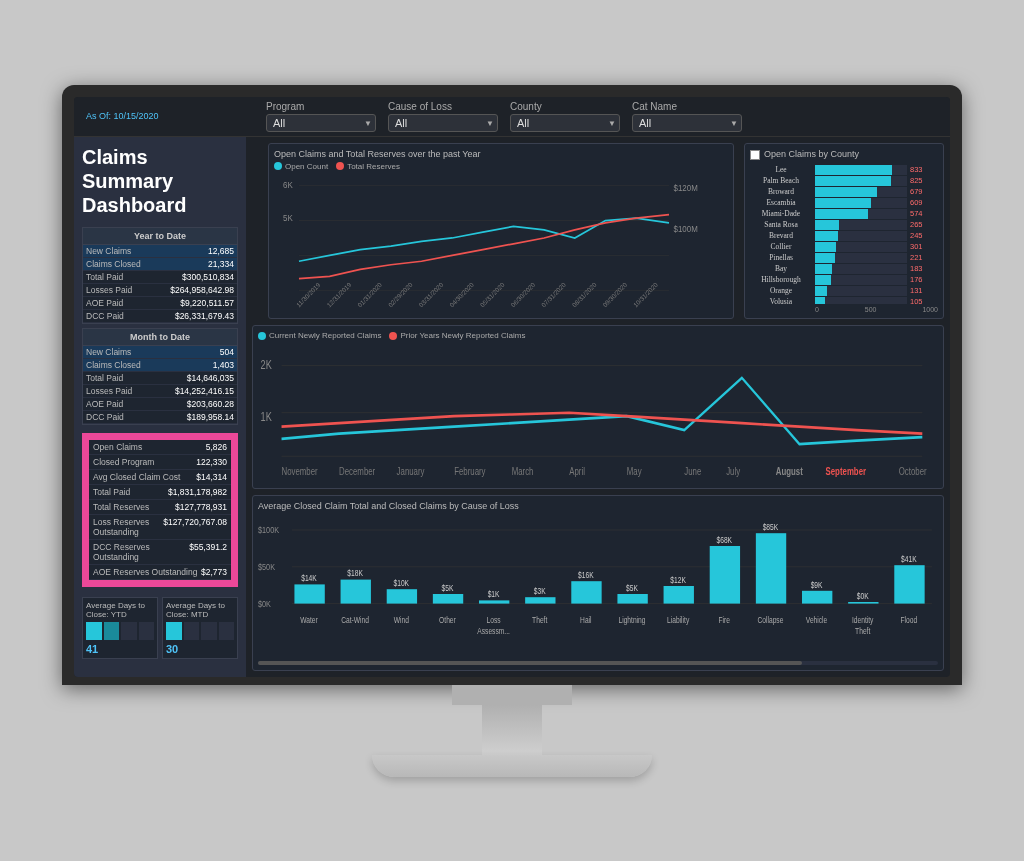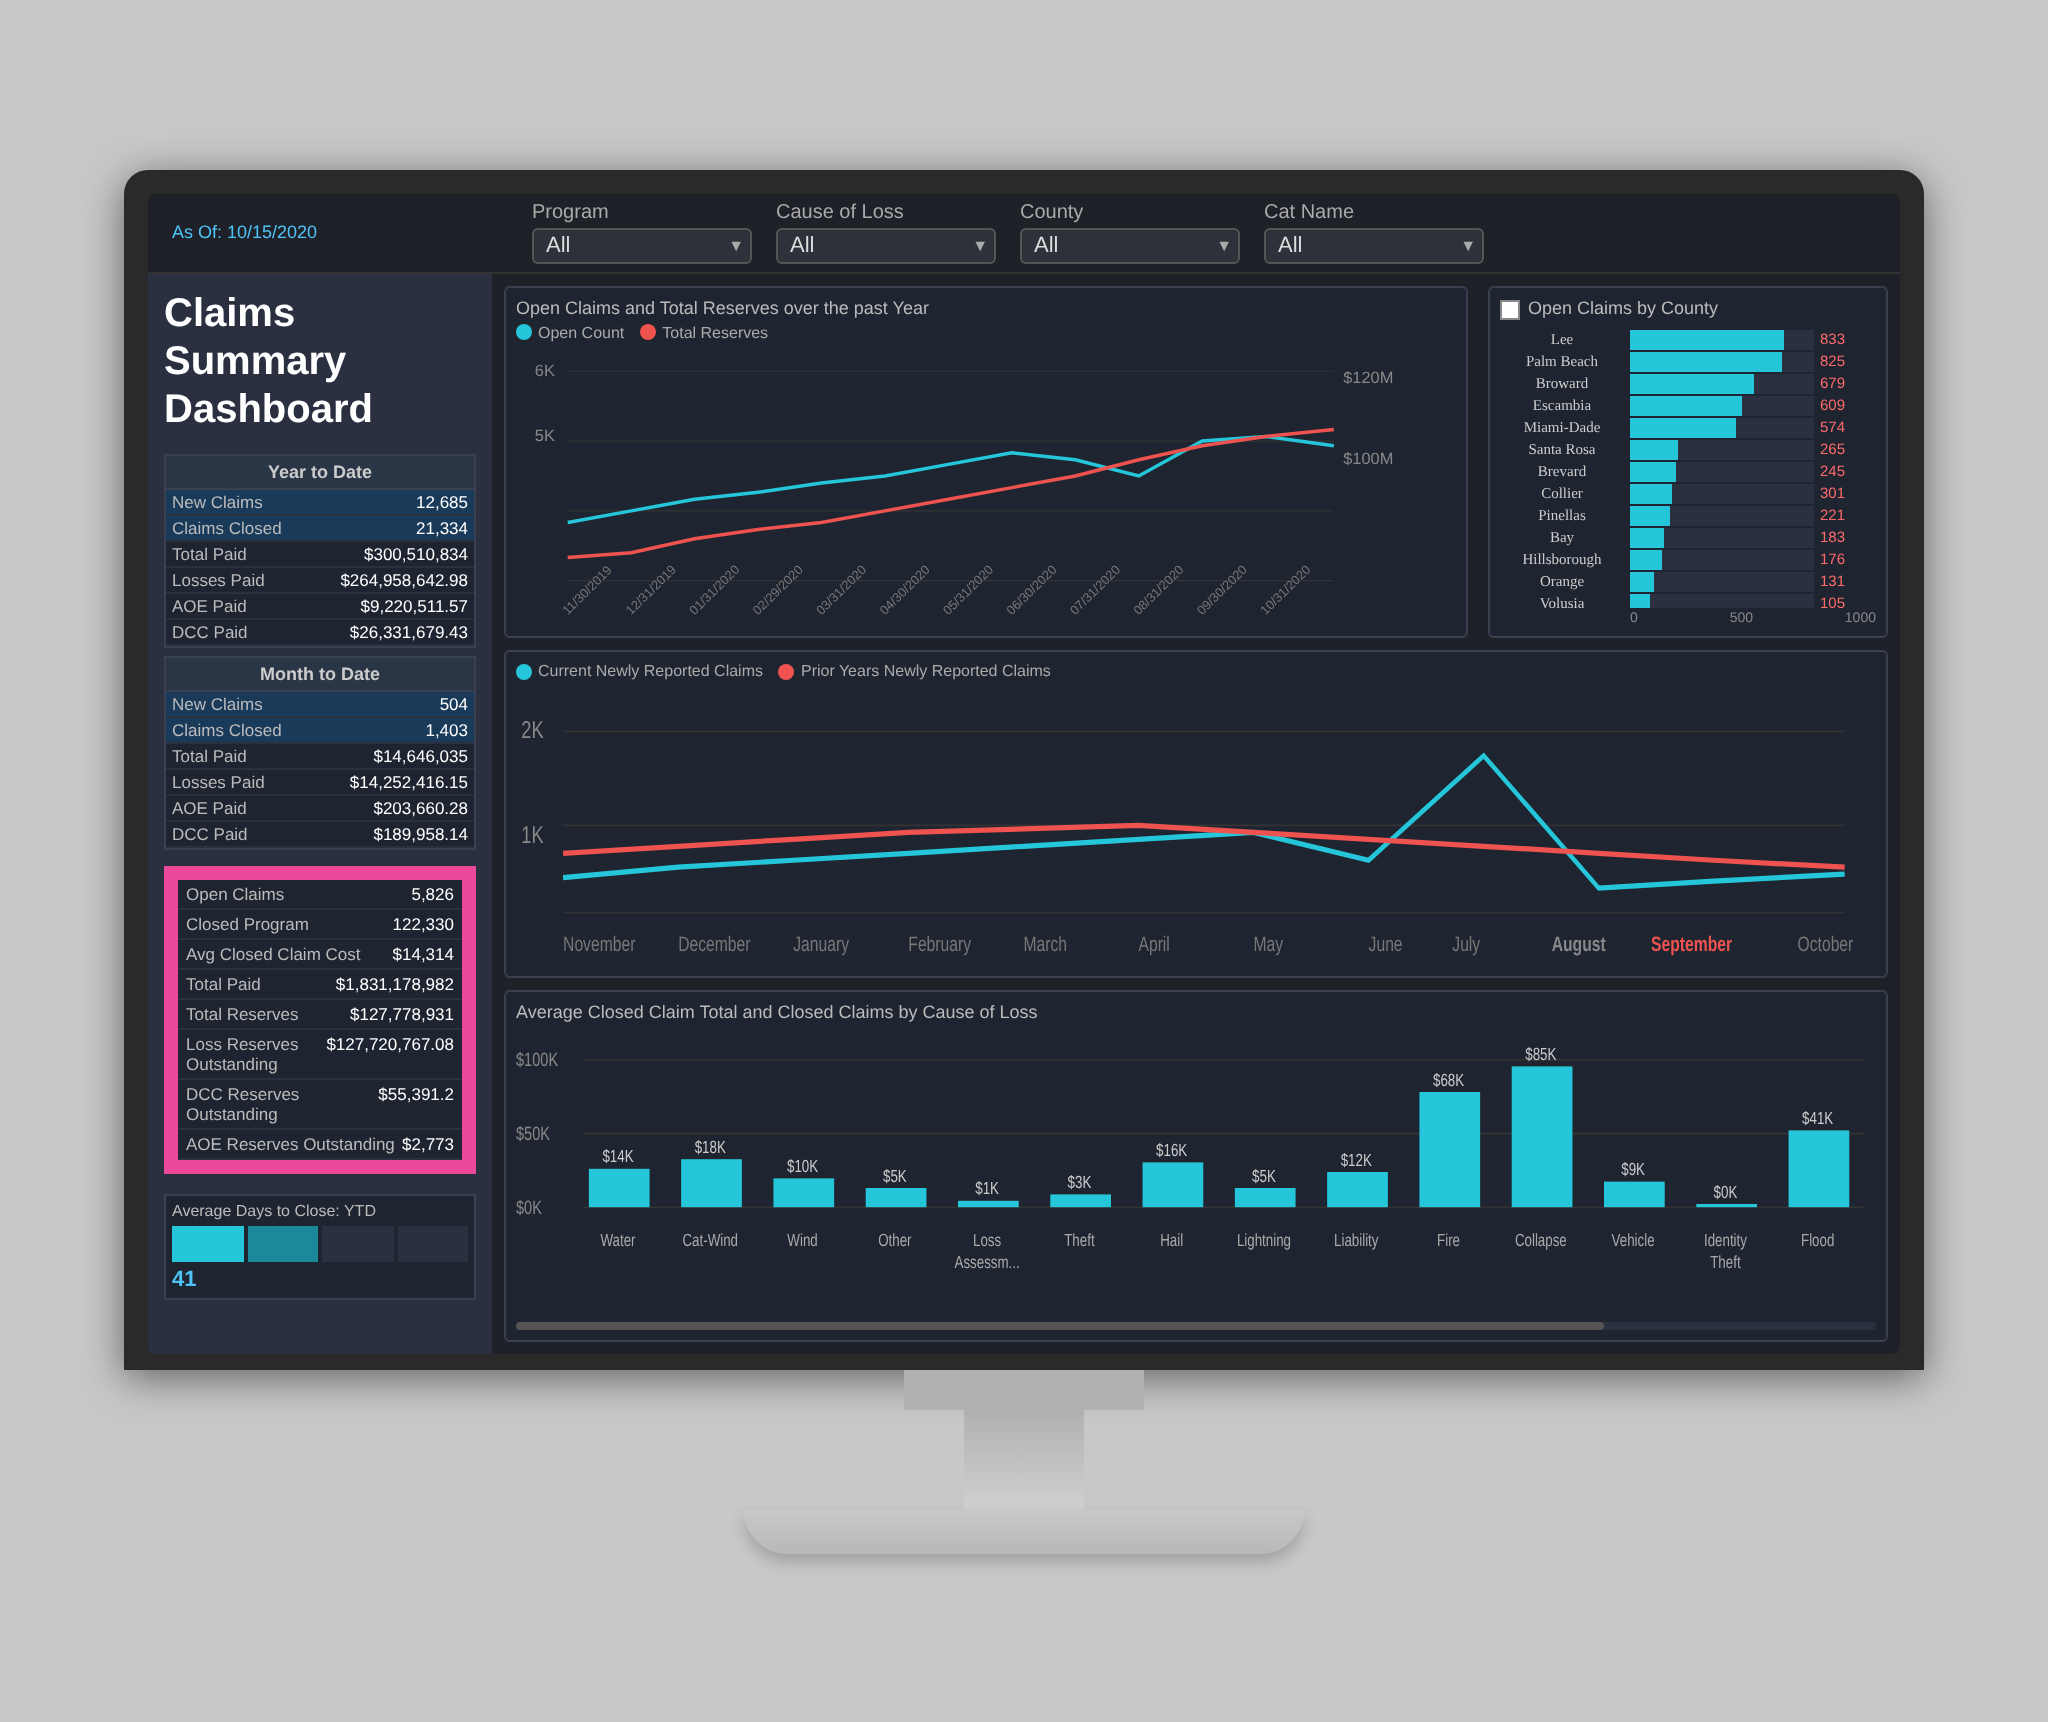--- a/index.html
+++ b/index.html
@@ -205,20 +205,21 @@
       flex-direction: column;
       padding: 6px;
       gap: 6px;
       overflow: hidden;
     }
     .charts-row {
       display: flex;
       gap: 10px;
       flex: 1.4;
       min-height: 0;
+      margin-left: 16px;
     }
     .chart-box {
       background: #1e2530;
       border: 1px solid #3a4050;
       border-radius: 3px;
       padding: 5px;
       flex: 1;
       display: flex;
       flex-direction: column;
       min-width: 0;
@@ -495,20 +496,30 @@
             <div class="avg-days-section">
               <div class="avg-days-box">
                 <div class="avg-days-title">Average Days to Close: YTD</div>
                 <div class="gauge-bar">
                   <div class="gauge-segment" style="background:#26c6da;"></div>
                   <div class="gauge-segment" style="background:#1a8a9a;"></div>
                   <div class="gauge-segment" style="background:#2a3040;"></div>
                   <div class="gauge-segment" style="background:#2a3040;"></div>
                 </div>
                 <div class="gauge-number">41</div>
+              </div>
+              <div class="avg-days-box">
+                <div class="avg-days-title">Average Days to Close: MTD</div>
+                <div class="gauge-bar">
+                  <div class="gauge-segment" style="background:#26c6da;"></div>
+                  <div class="gauge-segment" style="background:#2a3040;"></div>
+                  <div class="gauge-segment" style="background:#2a3040;"></div>
+                  <div class="gauge-segment" style="background:#2a3040;"></div>
+                </div>
+                <div class="gauge-number">30</div>
               </div>
             </div>
           </div>
 
           <div class="right-panel">
 
             <div class="charts-row">
               <div class="chart-box">
                 <div class="chart-title">Open Claims and Total Reserves over the past Year</div>
                 <div class="chart-legend">

